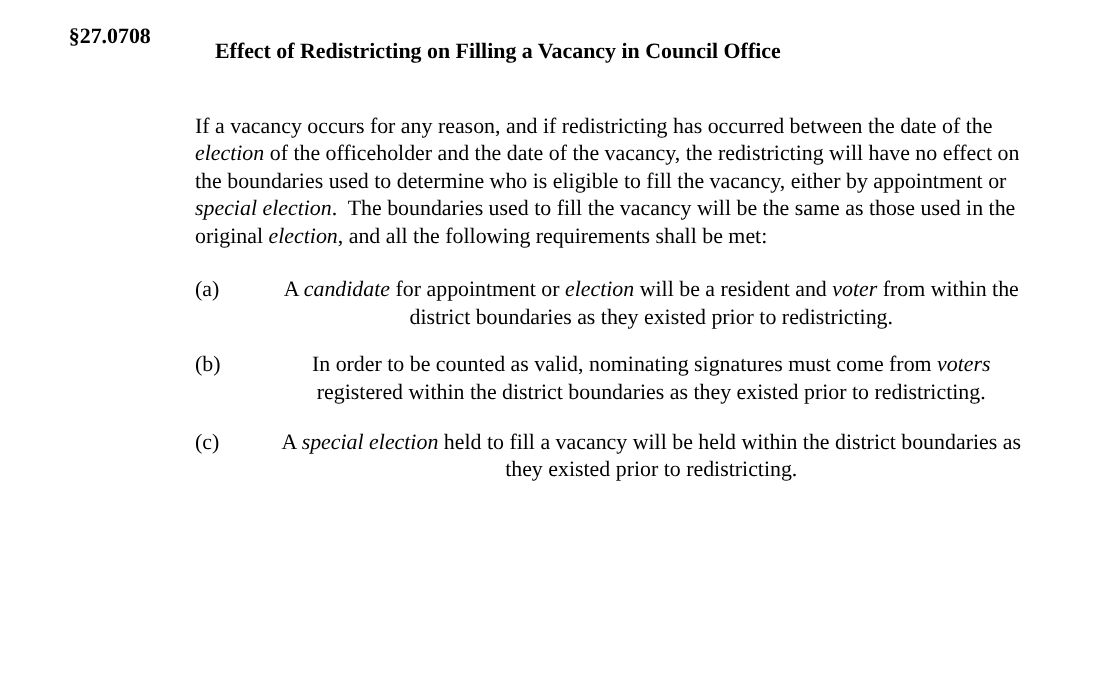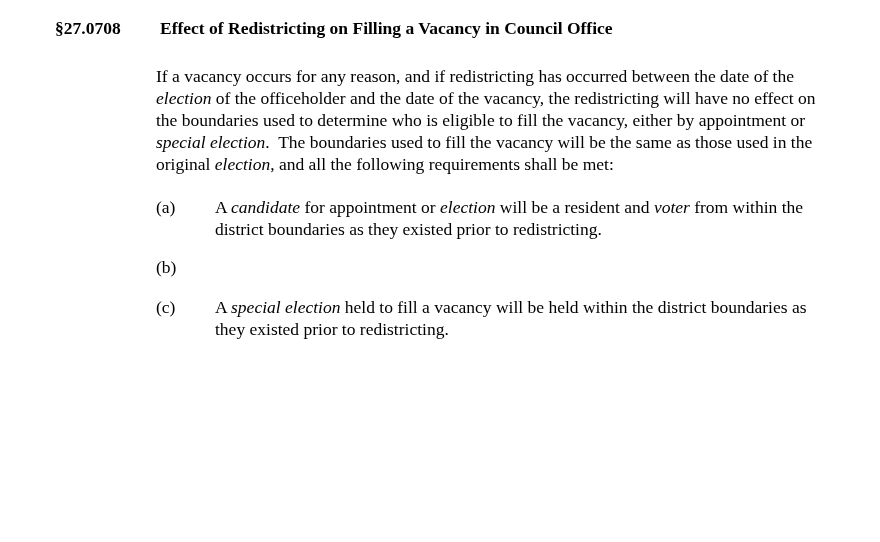--- a/index.html
+++ b/index.html
@@ -26,40 +26,41 @@
     display: flex;
     padding-top: 17px;
     font-weight: bold;
   }
   .section-number {
     flex: 0 0 auto;
     margin-left: 55px;
     width: 105px;
   }
   .section-title {
-    margin: 0;
+    margin: 12px;
     font-size: 17.5px;
     font-weight: bold;
     line-height: 22px;
   }
   .body-paragraph {
     margin: 26px 0 0 156px;
     width: 678px;
     white-space: pre-wrap;
   }
   .list-item {
     display: flex;
     margin-left: 156px;
   }
   .list-item .marker {
     flex: 0 0 59px;
   }
   .list-item .item-text {
     width: 612px;
     white-space: pre-wrap;
+    text-align: center;
   }
   .item-a { margin-top: 21px; }
   .item-b { margin-top: 16px; }
   .item-c { margin-top: 18px; }
   .footnote {
     margin: 0 0 0 156px;
     width: 684px;
     font-style: italic;
     white-space: pre-wrap;
   }
@@ -77,20 +78,21 @@
 
   <p class="body-paragraph"><span>If a vacancy occurs for any reason, and if redistricting has occurred between the date of the </span><span class="italic">election</span><span> of the officeholder and the date of the vacancy, the redistricting will have no effect on the boundaries used to determine who is eligible to fill the vacancy, either by appointment or </span><span class="italic">special election</span><span>.  The boundaries used to fill the vacancy will be the same as those used in the original </span><span class="italic">election</span><span>, and all the following requirements shall be met:</span></p>
 
   <div class="list-item item-a">
     <span class="marker">(a)</span>
     <span class="item-text"><span>A </span><span class="italic">candidate</span><span> for appointment or </span><span class="italic">election</span><span> will be a resident and </span><span class="italic">voter</span><span> from within the district boundaries as they existed prior to redistricting.</span></span>
   </div>
 
   <div class="list-item item-b">
     <span class="marker">(b)</span>
+    <span class="item-text"><span>In order to be counted as valid, nominating signatures must come from </span><span class="italic">voters</span><span> registered within the district boundaries as they existed prior to redistricting.</span></span>
   </div>
 
   <div class="list-item item-c">
     <span class="marker">(c)</span>
     <span class="item-text"><span>A </span><span class="italic">special election</span><span> held to fill a vacancy will be held within the district boundaries as they existed prior to redistricting.</span></span>
   </div>
 
 
 </div>
 

